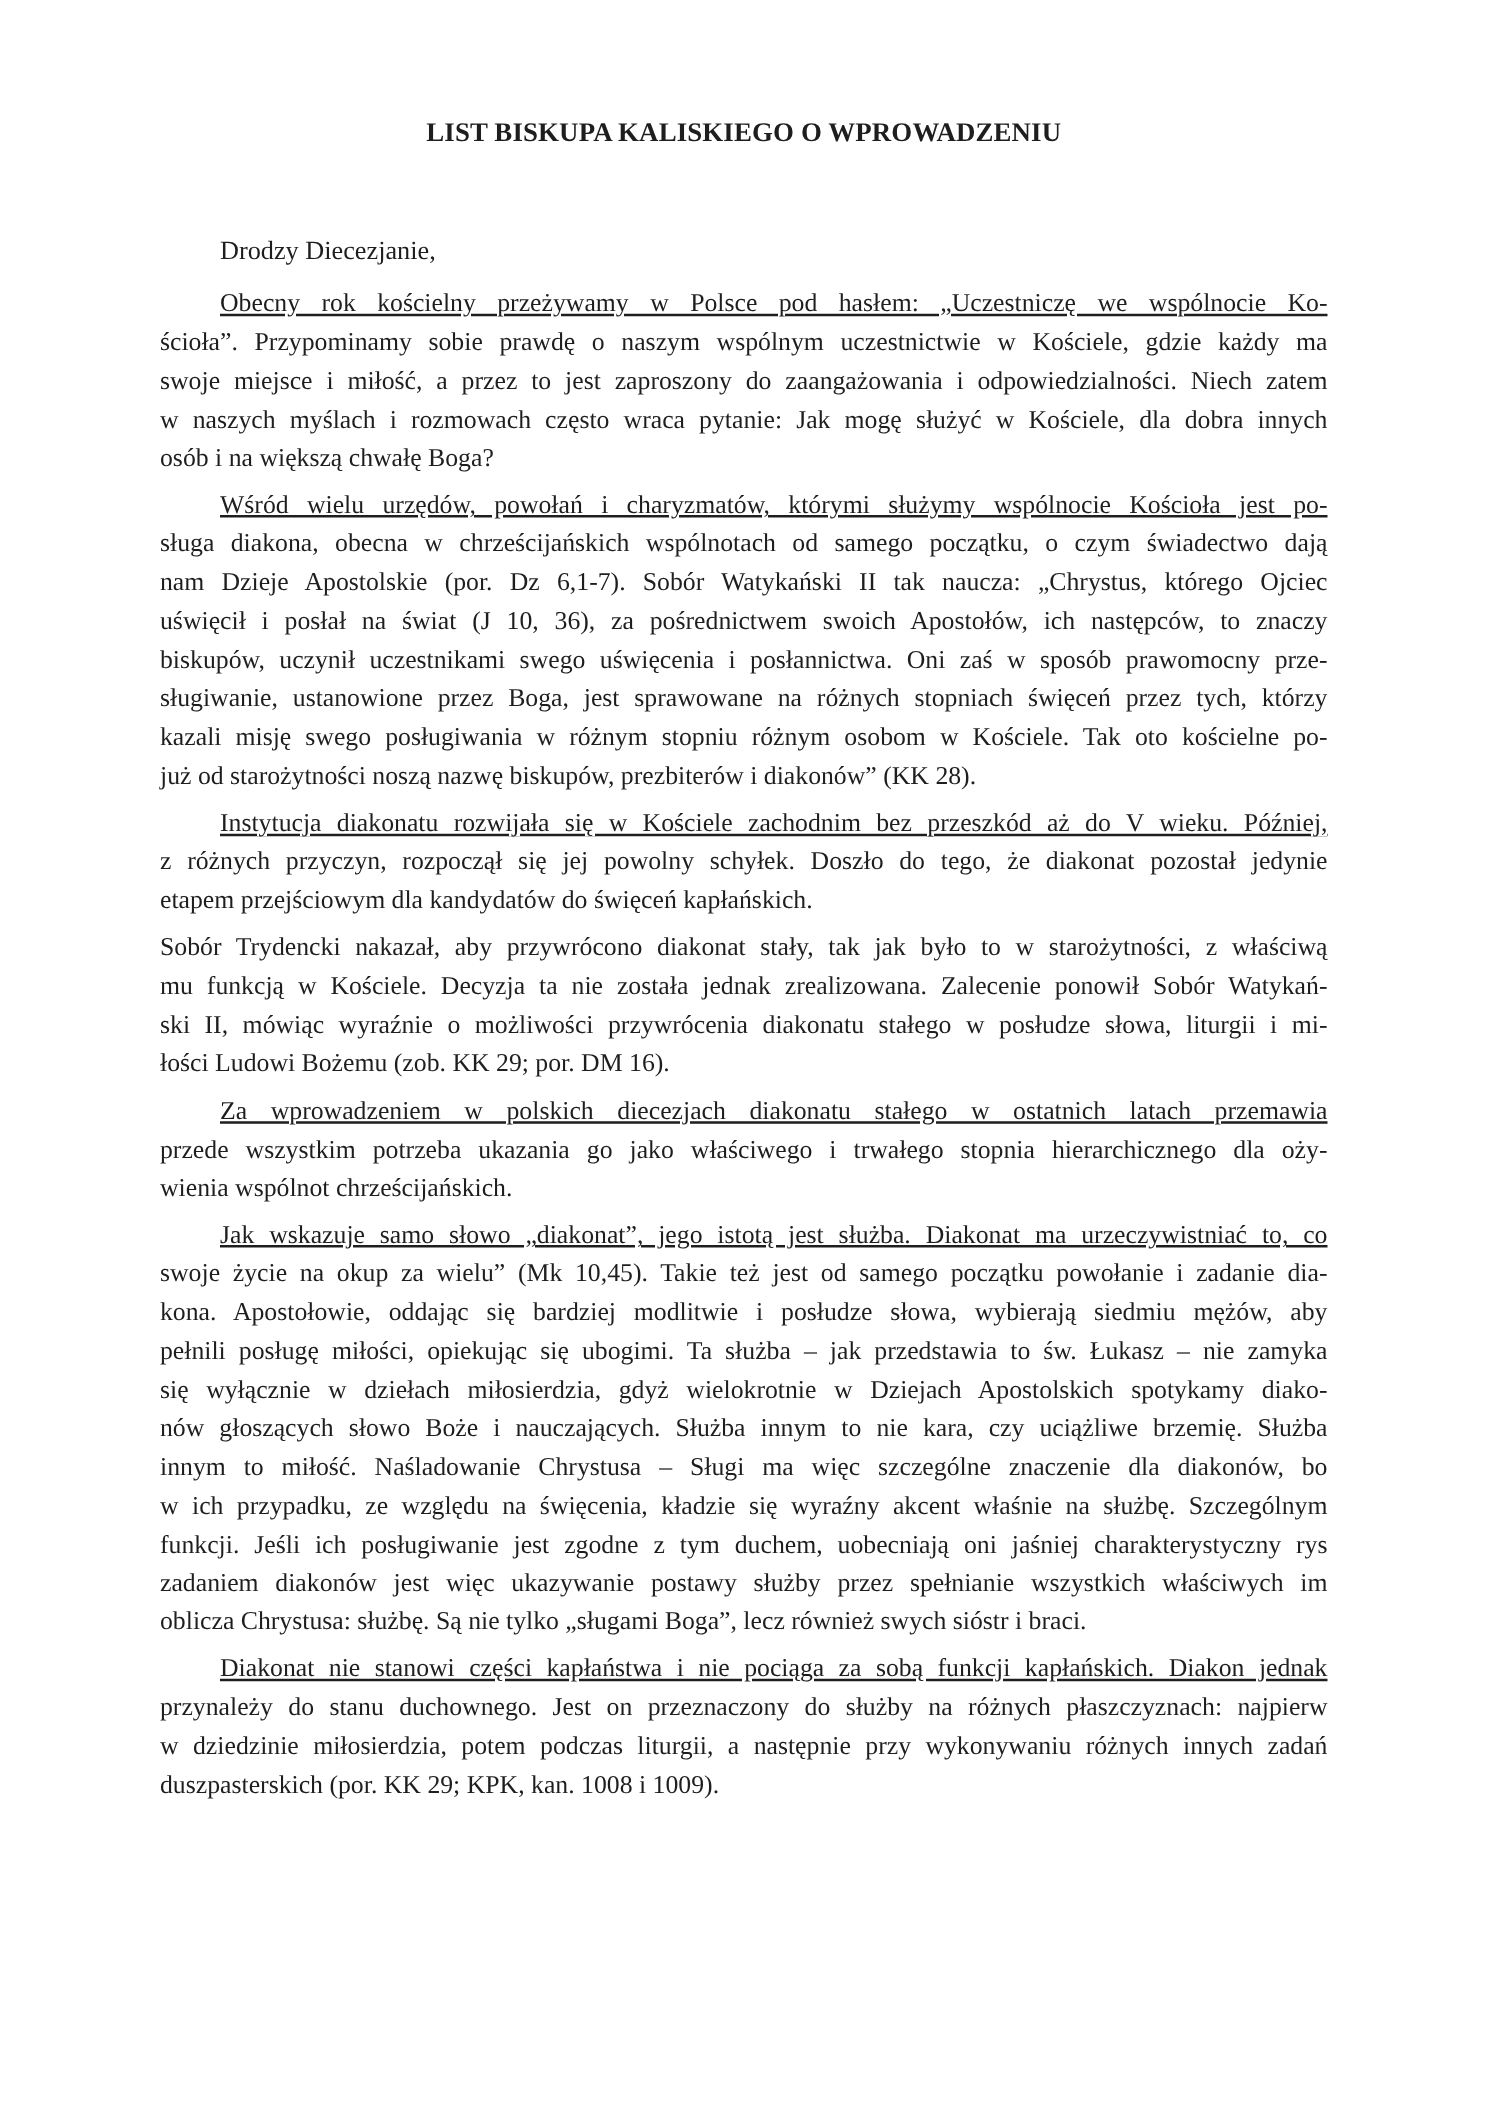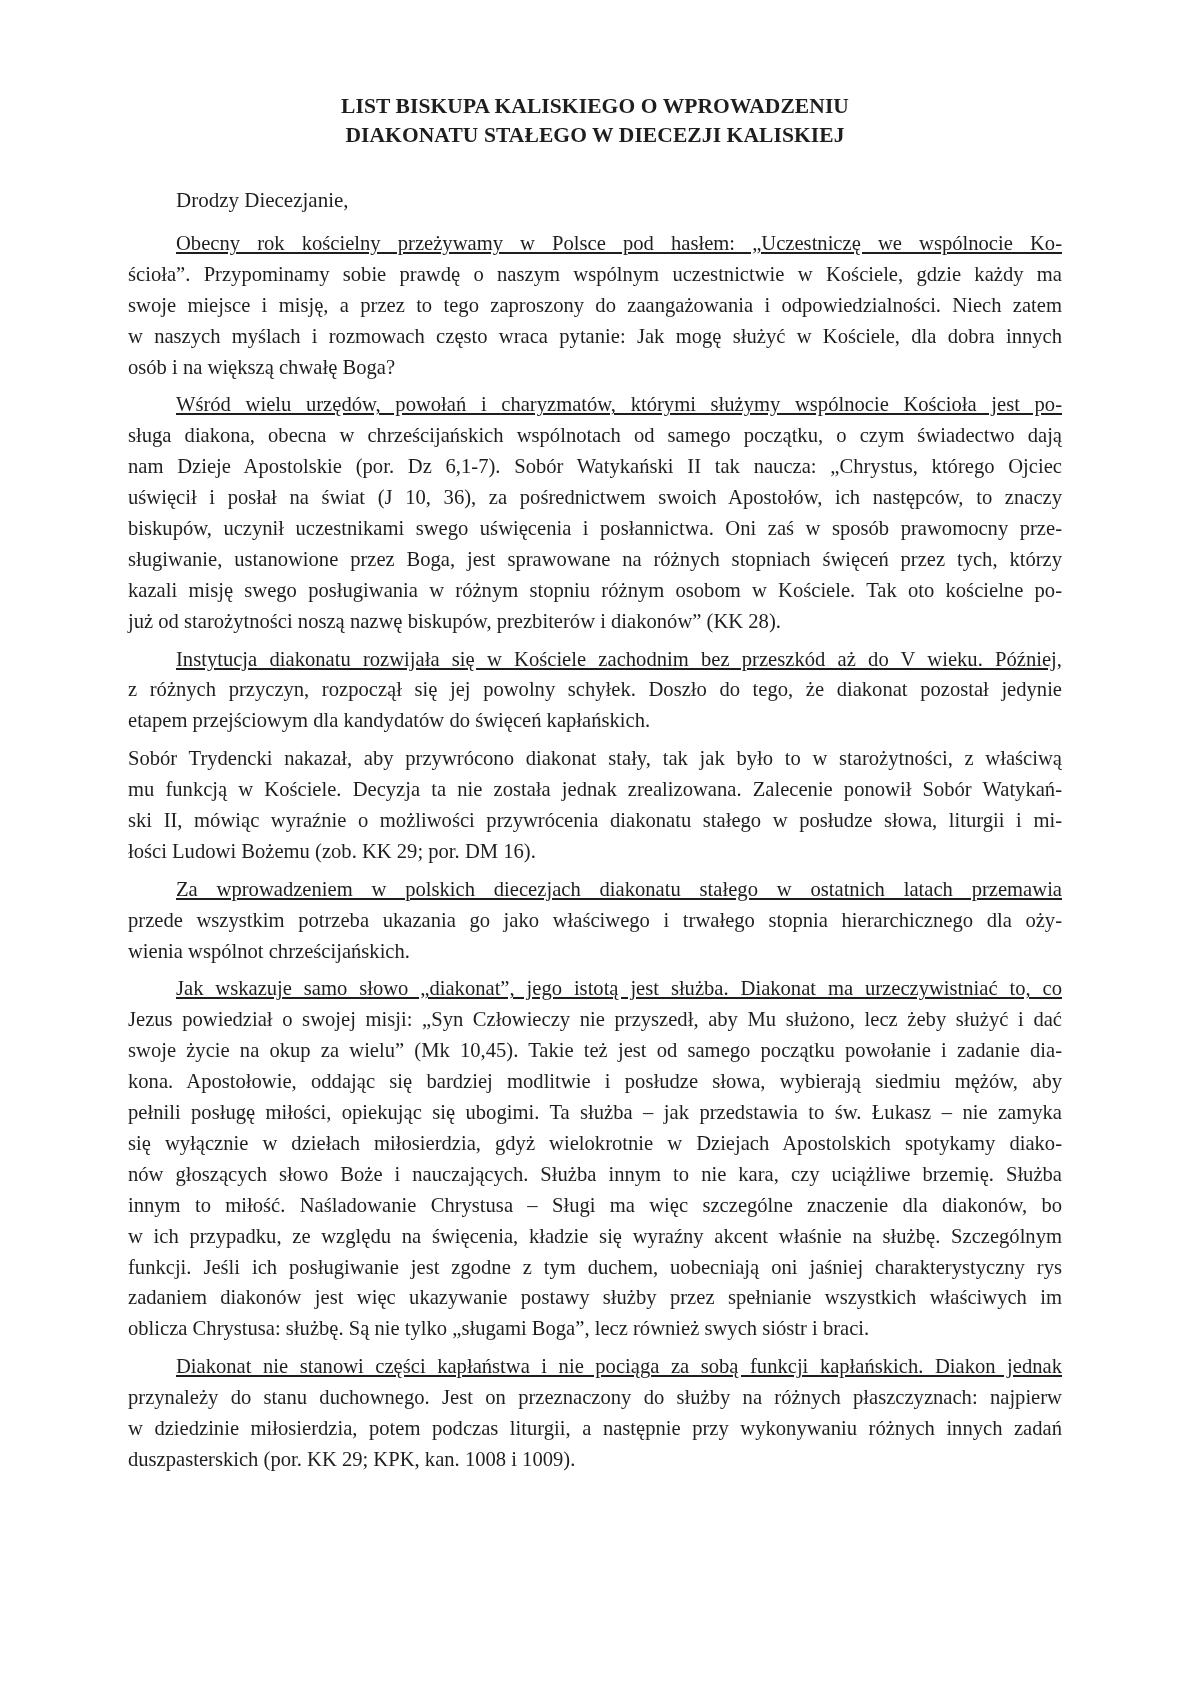--- a/index.html
+++ b/index.html
@@ -51,31 +51,30 @@
   .line.last { text-align-last: left; }
   .line.indent { padding-left: 48px; text-decoration: underline; }
 </style>
 </head>
 <body>
 
 <div class="page">
 
   <div class="title">
     <div>LIST BISKUPA KALISKIEGO O WPROWADZENIU</div>
-    <div>DIAKONATU STAŁEGO W DIECEZJI KALISKIEJ</div>
   </div>
 
   <div class="greeting">Drodzy Diecezjanie,</div>
 
   <div class="body">
 
     <div class="para">
       <div class="line indent">Obecny rok kościelny przeżywamy w Polsce pod hasłem: „Uczestniczę we wspólnocie Ko-</div>
       <div class="line">ścioła”. Przypominamy sobie prawdę o naszym wspólnym uczestnictwie w Kościele, gdzie każdy ma</div>
-      <div class="line">swoje miejsce i misję, a przez to tego zaproszony do zaangażowania i odpowiedzialności. Niech zatem</div>
+      <div class="line">swoje miejsce i miłość, a przez to jest zaproszony do zaangażowania i odpowiedzialności. Niech zatem</div>
       <div class="line">w naszych myślach i rozmowach często wraca pytanie: Jak mogę służyć w Kościele, dla dobra innych</div>
       <div class="line last">osób i na większą chwałę Boga?</div>
     </div>
 
     <div class="para">
       <div class="line indent">Wśród wielu urzędów, powołań i charyzmatów, którymi służymy wspólnocie Kościoła jest po-</div>
       <div class="line">sługa diakona, obecna w chrześcijańskich wspólnotach od samego początku, o czym świadectwo dają</div>
       <div class="line">nam Dzieje Apostolskie (por. Dz 6,1-7). Sobór Watykański II tak naucza: „Chrystus, którego Ojciec</div>
       <div class="line">uświęcił i posłał na świat (J 10, 36), za pośrednictwem swoich Apostołów, ich następców, to znaczy</div>
       <div class="line">biskupów, uczynił uczestnikami swego uświęcenia i posłannictwa. Oni zaś w sposób prawomocny prze-</div>
@@ -98,21 +97,20 @@
     </div>
 
     <div class="para">
       <div class="line indent">Za wprowadzeniem w polskich diecezjach diakonatu stałego w ostatnich latach przemawia</div>
       <div class="line">przede wszystkim potrzeba ukazania go jako właściwego i trwałego stopnia hierarchicznego dla oży-</div>
       <div class="line last">wienia wspólnot chrześcijańskich.</div>
     </div>
 
     <div class="para">
       <div class="line indent">Jak wskazuje samo słowo „diakonat”, jego istotą jest służba. Diakonat ma urzeczywistniać to, co</div>
-      <div class="line">Jezus powiedział o swojej misji: „Syn Człowieczy nie przyszedł, aby Mu służono, lecz żeby służyć i dać</div>
       <div class="line">swoje życie na okup za wielu” (Mk 10,45). Takie też jest od samego początku powołanie i zadanie dia-</div>
       <div class="line">kona. Apostołowie, oddając się bardziej modlitwie i posłudze słowa, wybierają siedmiu mężów, aby</div>
       <div class="line">pełnili posługę miłości, opiekując się ubogimi. Ta służba – jak przedstawia to św. Łukasz – nie zamyka</div>
       <div class="line">się wyłącznie w dziełach miłosierdzia, gdyż wielokrotnie w Dziejach Apostolskich spotykamy diako-</div>
       <div class="line">nów głoszących słowo Boże i nauczających. Służba innym to nie kara, czy uciążliwe brzemię. Służba</div>
       <div class="line">innym to miłość. Naśladowanie Chrystusa – Sługi ma więc szczególne znaczenie dla diakonów, bo</div>
       <div class="line">w ich przypadku, ze względu na święcenia, kładzie się wyraźny akcent właśnie na służbę. Szczególnym</div>
       <div class="line">funkcji. Jeśli ich posługiwanie jest zgodne z tym duchem, uobecniają oni jaśniej charakterystyczny rys</div>
       <div class="line">zadaniem diakonów jest więc ukazywanie postawy służby przez spełnianie wszystkich właściwych im</div>
       <div class="line last">oblicza Chrystusa: służbę. Są nie tylko „sługami Boga”, lecz również swych sióstr i braci.</div>

